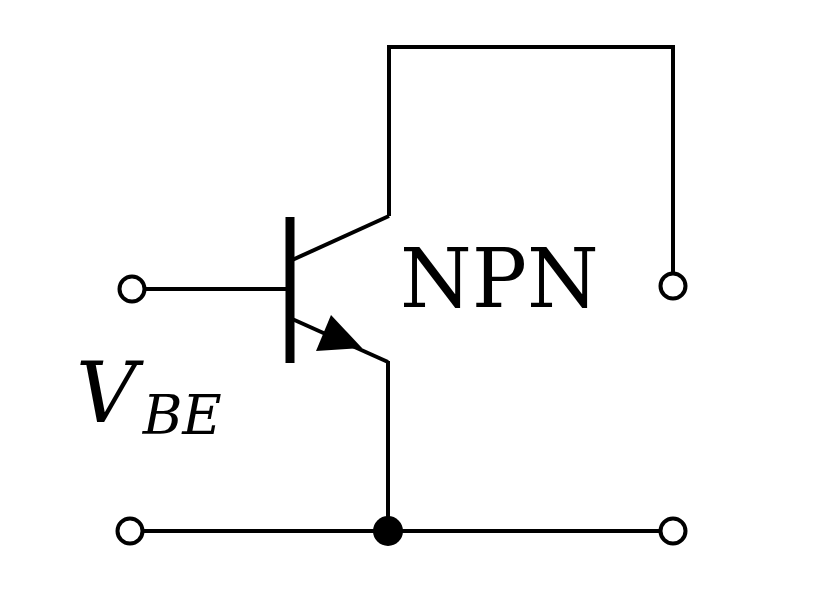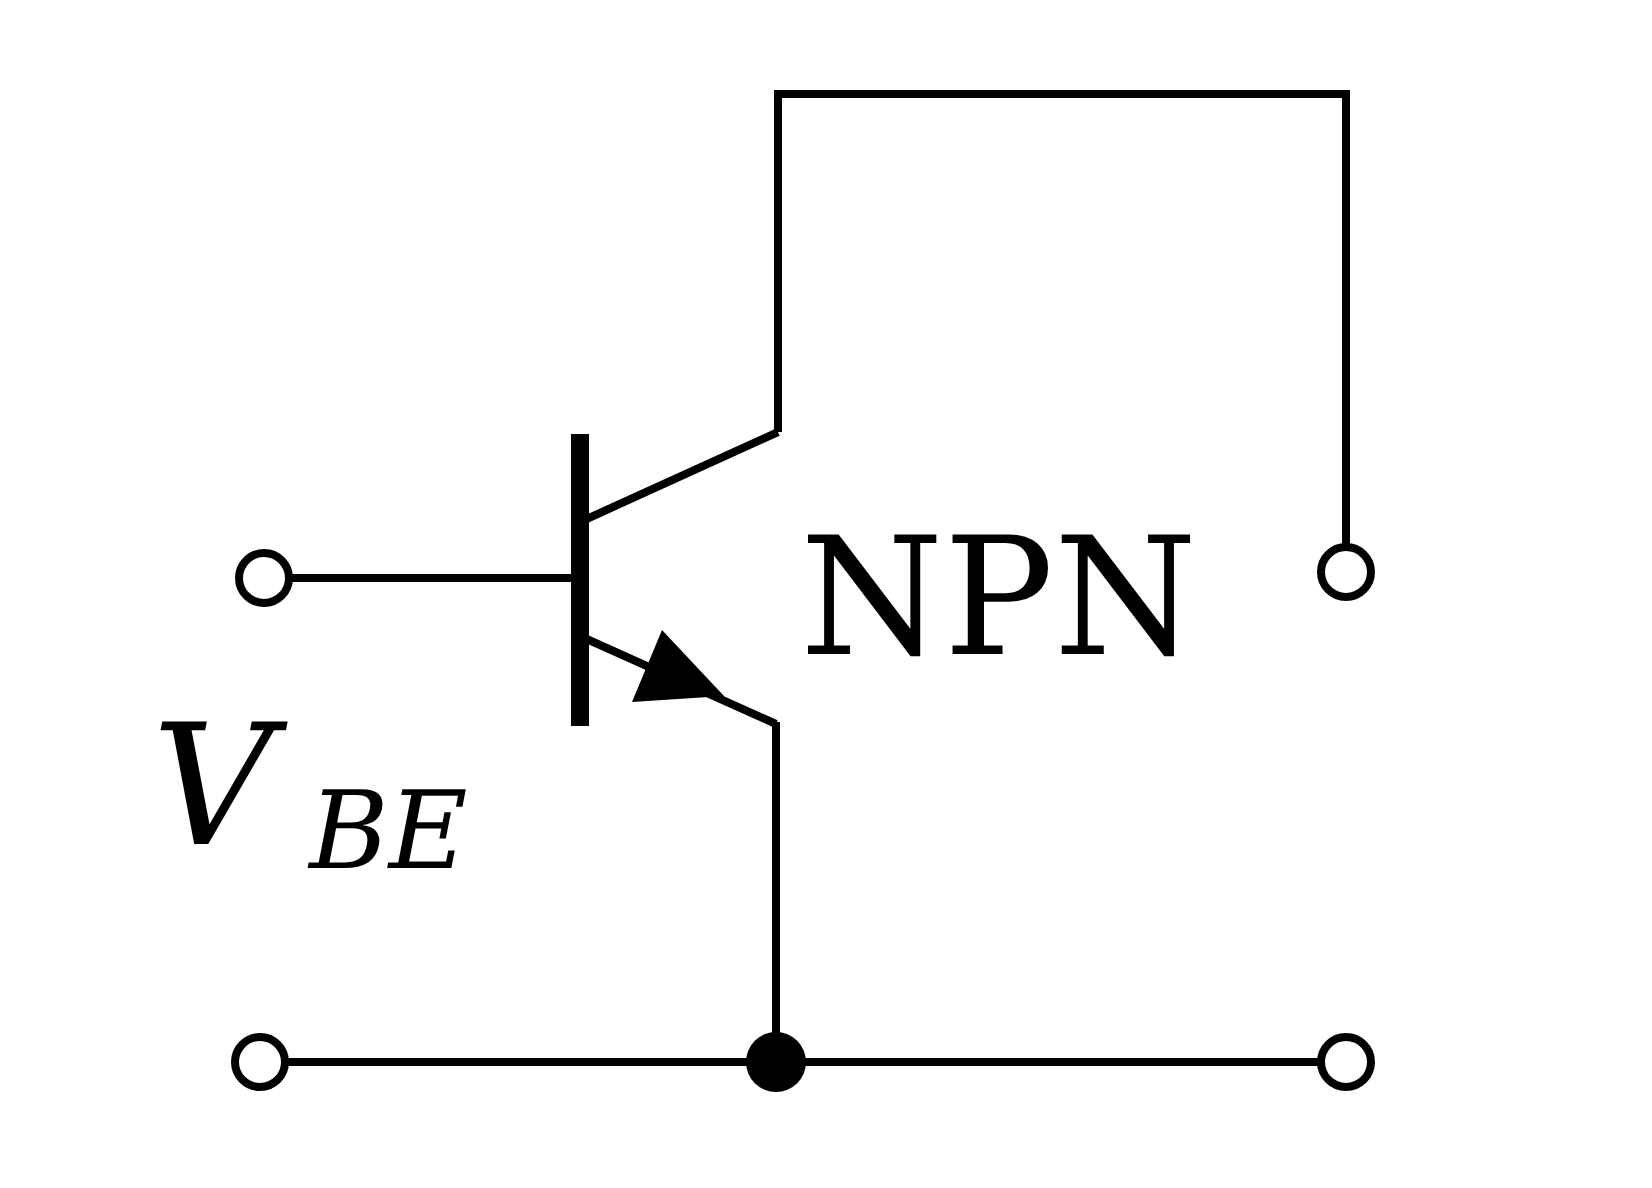--- a/index.html
+++ b/index.html
@@ -63,21 +63,21 @@
   .v-label .sym {
     display: inline-block;
     font-size: 84px;
     font-style: italic;
   }
   .v-label .sub {
     display: inline-block;
     font-size: 54px;
     font-style: italic;
     transform: translateY(12px);
-    margin-left: 18px;
+    margin-left: 6px;
   }
 </style>
 </head>
 <body>
 
 <div class="canvas">
 
   <svg class="circuit-svg" width="826" height="594" viewBox="0 0 826 594" xmlns="http://www.w3.org/2000/svg">
 
     <polyline class="wire" points="389,216 389,47 673,47 673,272"></polyline>
@@ -96,20 +96,20 @@
     </g>
 
     <circle class="dot" cx="388" cy="531" r="15"></circle>
 
     <circle class="terminal" cx="132" cy="289" r="12.5"></circle>
     <circle class="terminal" cx="673" cy="286" r="12.5"></circle>
     <circle class="terminal" cx="130" cy="531" r="12.5"></circle>
     <circle class="terminal" cx="673" cy="531" r="12.5"></circle>
   </svg>
 
-  <div class="label type-label" style="left:400px; top:259px;">NPN</div>
+  <div class="label type-label" style="left:400px; top:238px;">NPN</div>
 
   <div class="label v-label" style="left:76px; top:351px;">
     <span class="sym">V</span><span class="sub">BE</span>
   </div>
 
 
 </div>
 
 </body></html>

